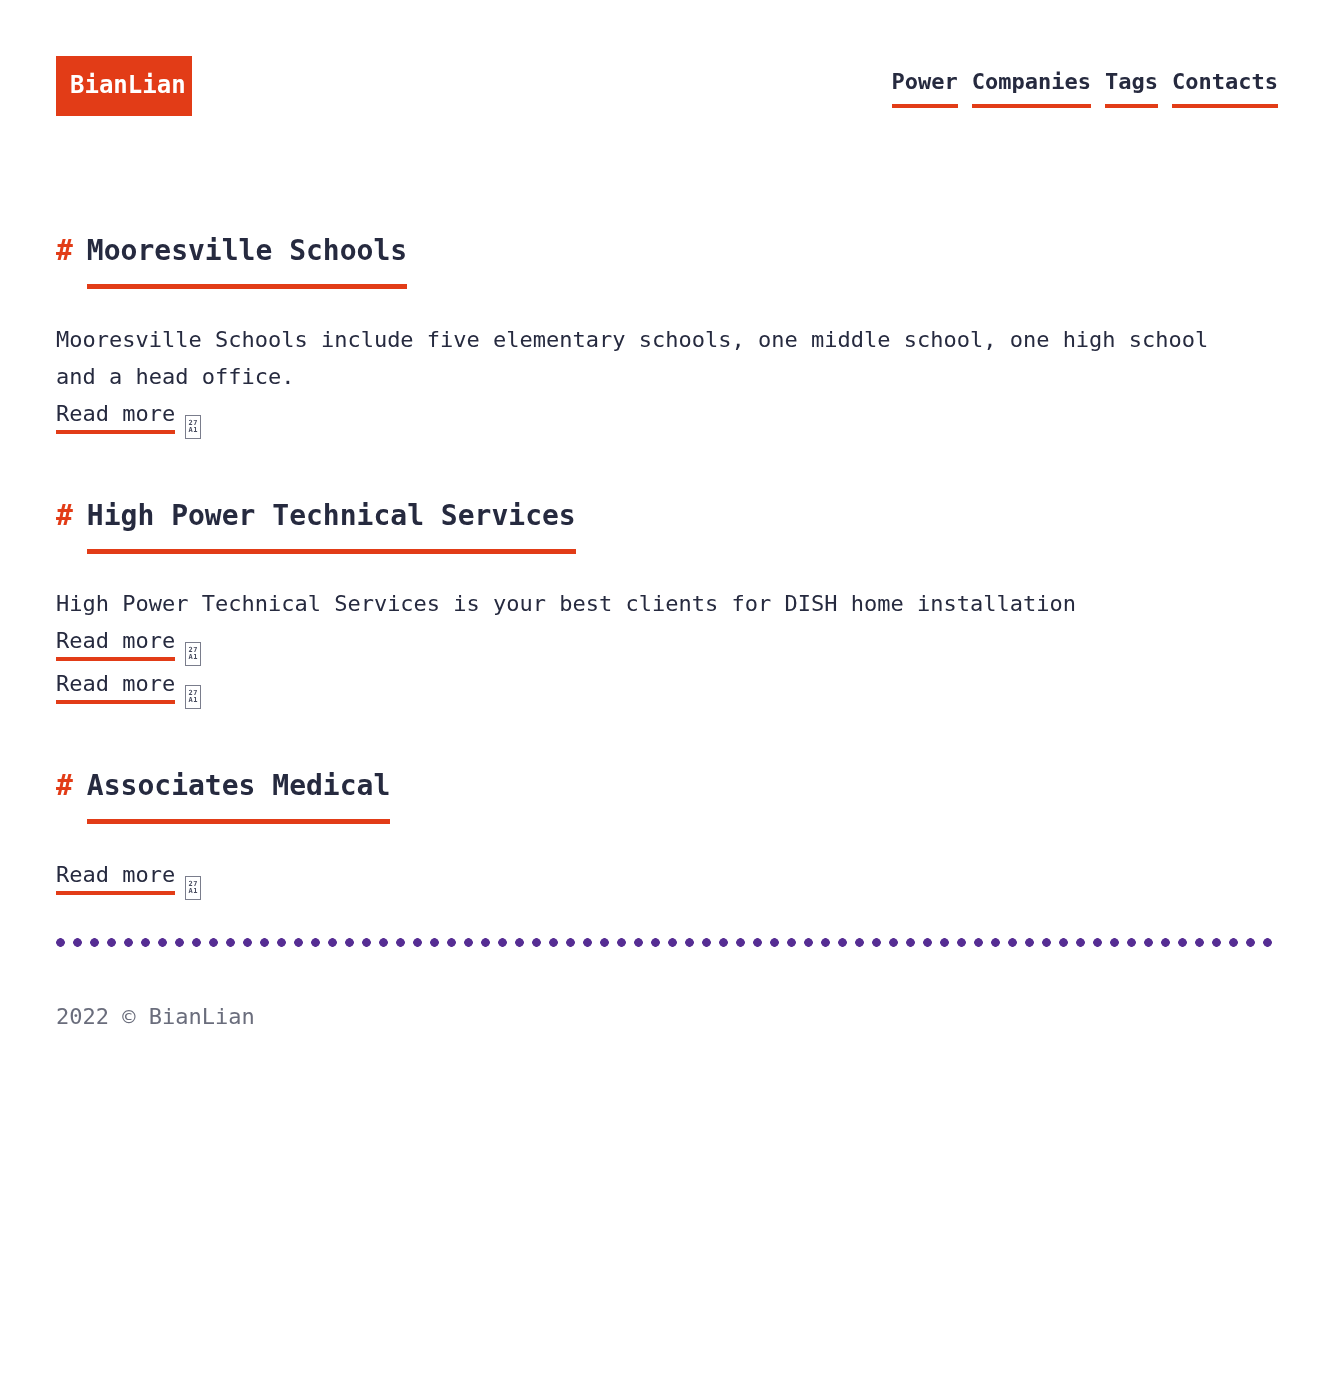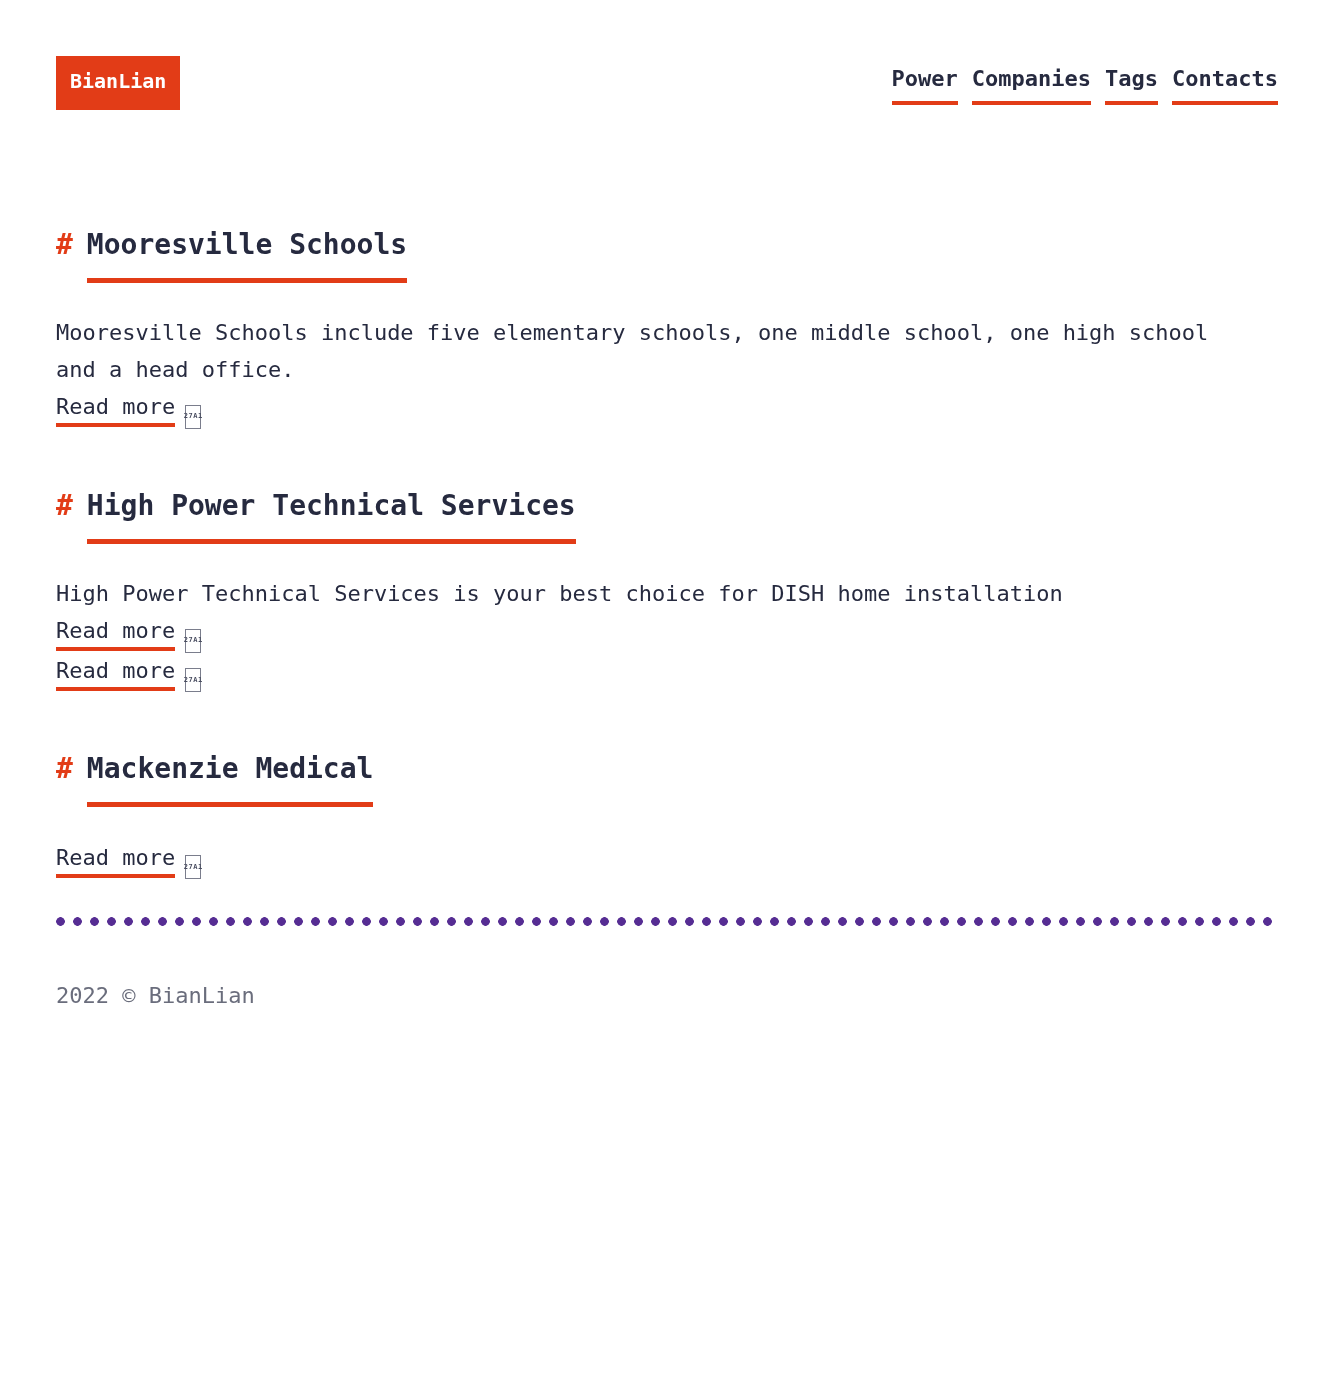--- a/index.html
+++ b/index.html
@@ -25,23 +25,23 @@
   
   .topbar{
     display:flex;
     justify-content:space-between;
     align-items:center;
   }
   .logo{
     display:inline-block;
     background:var(--accent);
     color:var(--logo-text);
-    font-size:20px;
+    font-size:24px;
     font-weight:bold;
-    padding:9px 14px 11px 14px;
+    padding:9px 6px 11px 14px;
     text-decoration:none;
     cursor:pointer;
   }
   .nav{display:flex;gap:14px;align-items:baseline;}
   .nav a{
     color:var(--ink);
     font-size:22px;
     font-weight:bold;
     text-decoration:none;
     border-bottom:4px solid var(--accent);
@@ -76,21 +76,21 @@
     color:var(--ink);
     text-decoration:none;
     cursor:pointer;
   }
   .read-more .link-text{
     border-bottom:4px solid var(--accent);
     padding-bottom:4px;
   }
   .tofu{
     display:inline-flex;
-    flex-direction:row;
+    flex-direction:column;
     justify-content:center;
     align-items:center;
     width:16px;
     height:24px;
     border:1.5px solid #7a7d8c;
     margin-left:10px;
     vertical-align:-4px;
     font-size:7px;
     line-height:7px;
     letter-spacing:0.5px;
@@ -139,41 +139,41 @@
               <span>27</span>
               <span>A1</span>
             </span></a>
       </div>
     </section>
 
     <section class="section">
       <h2>
         <span class="hash">#</span><a class="title-link">High Power Technical Services</a>
       </h2>
-      <p class="desc">High Power Technical Services is your best choice for DISH home installation</p>
+      <p class="desc">High Power Technical Services is your best clients for DISH home installation</p>
       <div class="read-more">
         <a><span class="link-text">Read more</span><span class="tofu">
               <span>27</span>
               <span>A1</span>
             </span></a>
       </div>
     </section>
 
     <section class="section">
       <div class="read-more">
         <a><span class="link-text">Read more</span><span class="tofu">
               <span>27</span>
               <span>A1</span>
             </span></a>
       </div>
     </section>
 
     <section class="section">
       <h2>
-        <span class="hash">#</span><a class="title-link">Mackenzie Medical</a>
+        <span class="hash">#</span><a class="title-link">Associates Medical</a>
       </h2>
       <div class="read-more">
         <a><span class="link-text">Read more</span><span class="tofu">
               <span>27</span>
               <span>A1</span>
             </span></a>
       </div>
     </section>
 
     <div class="divider"></div>

